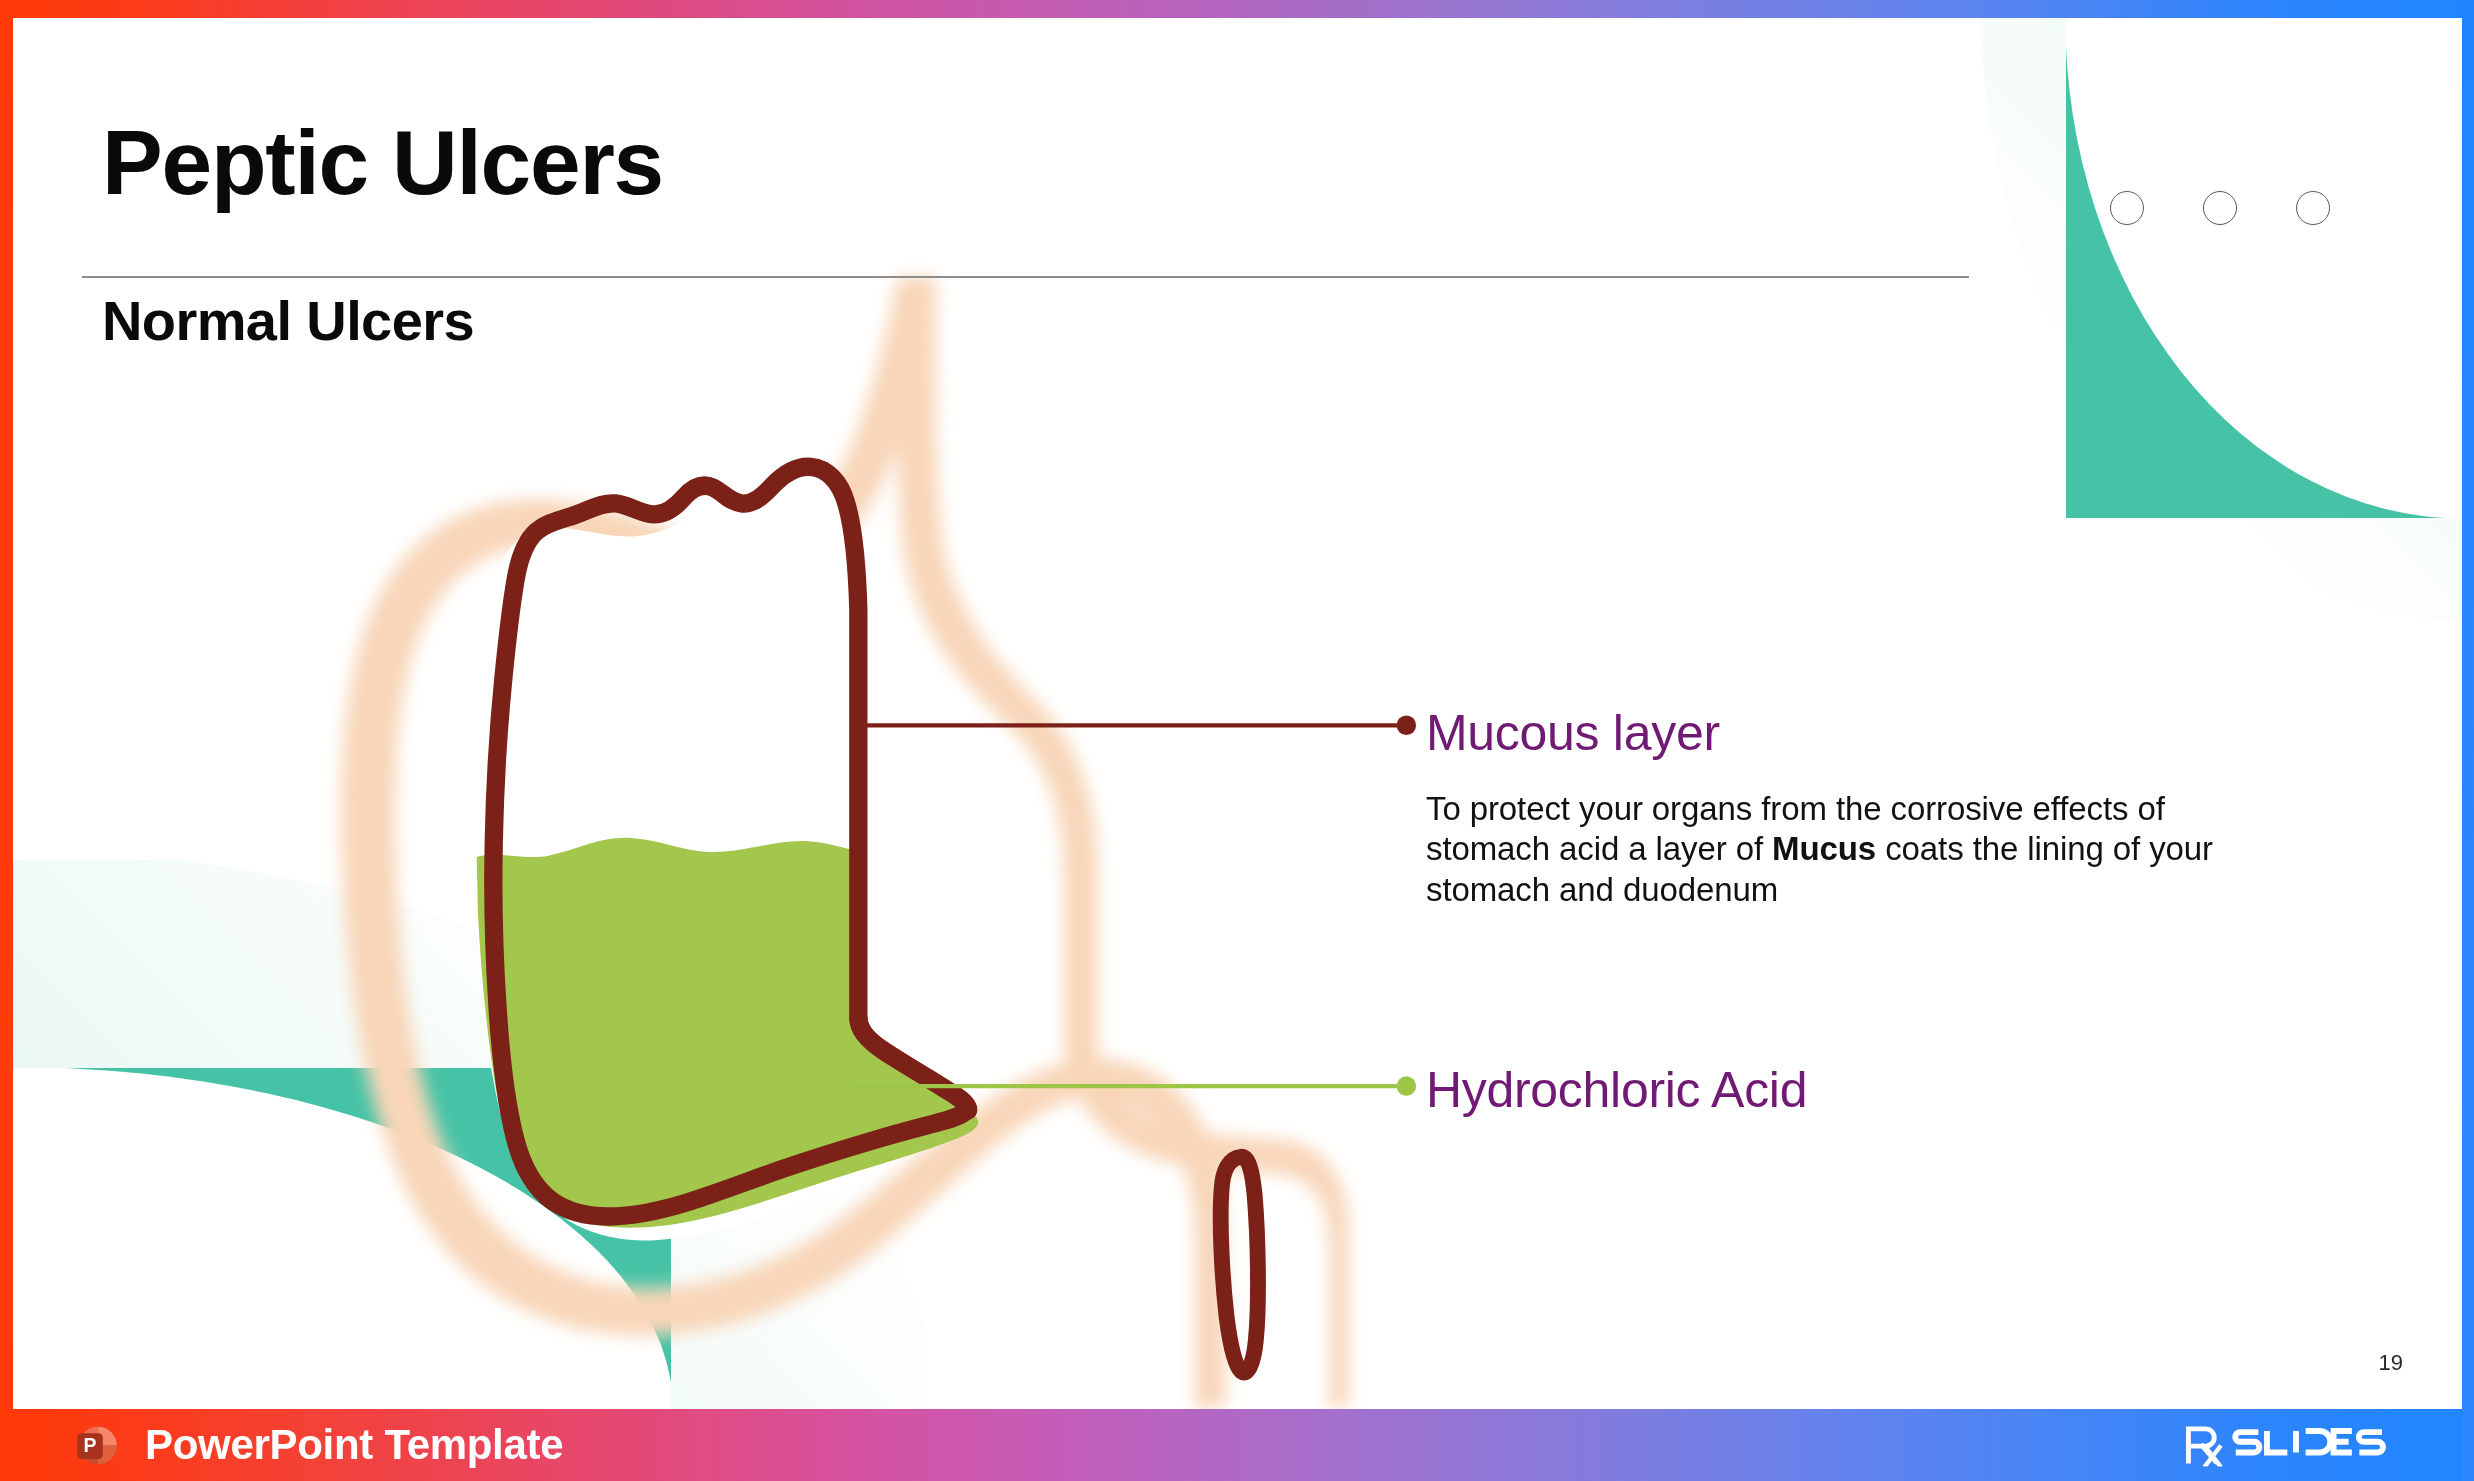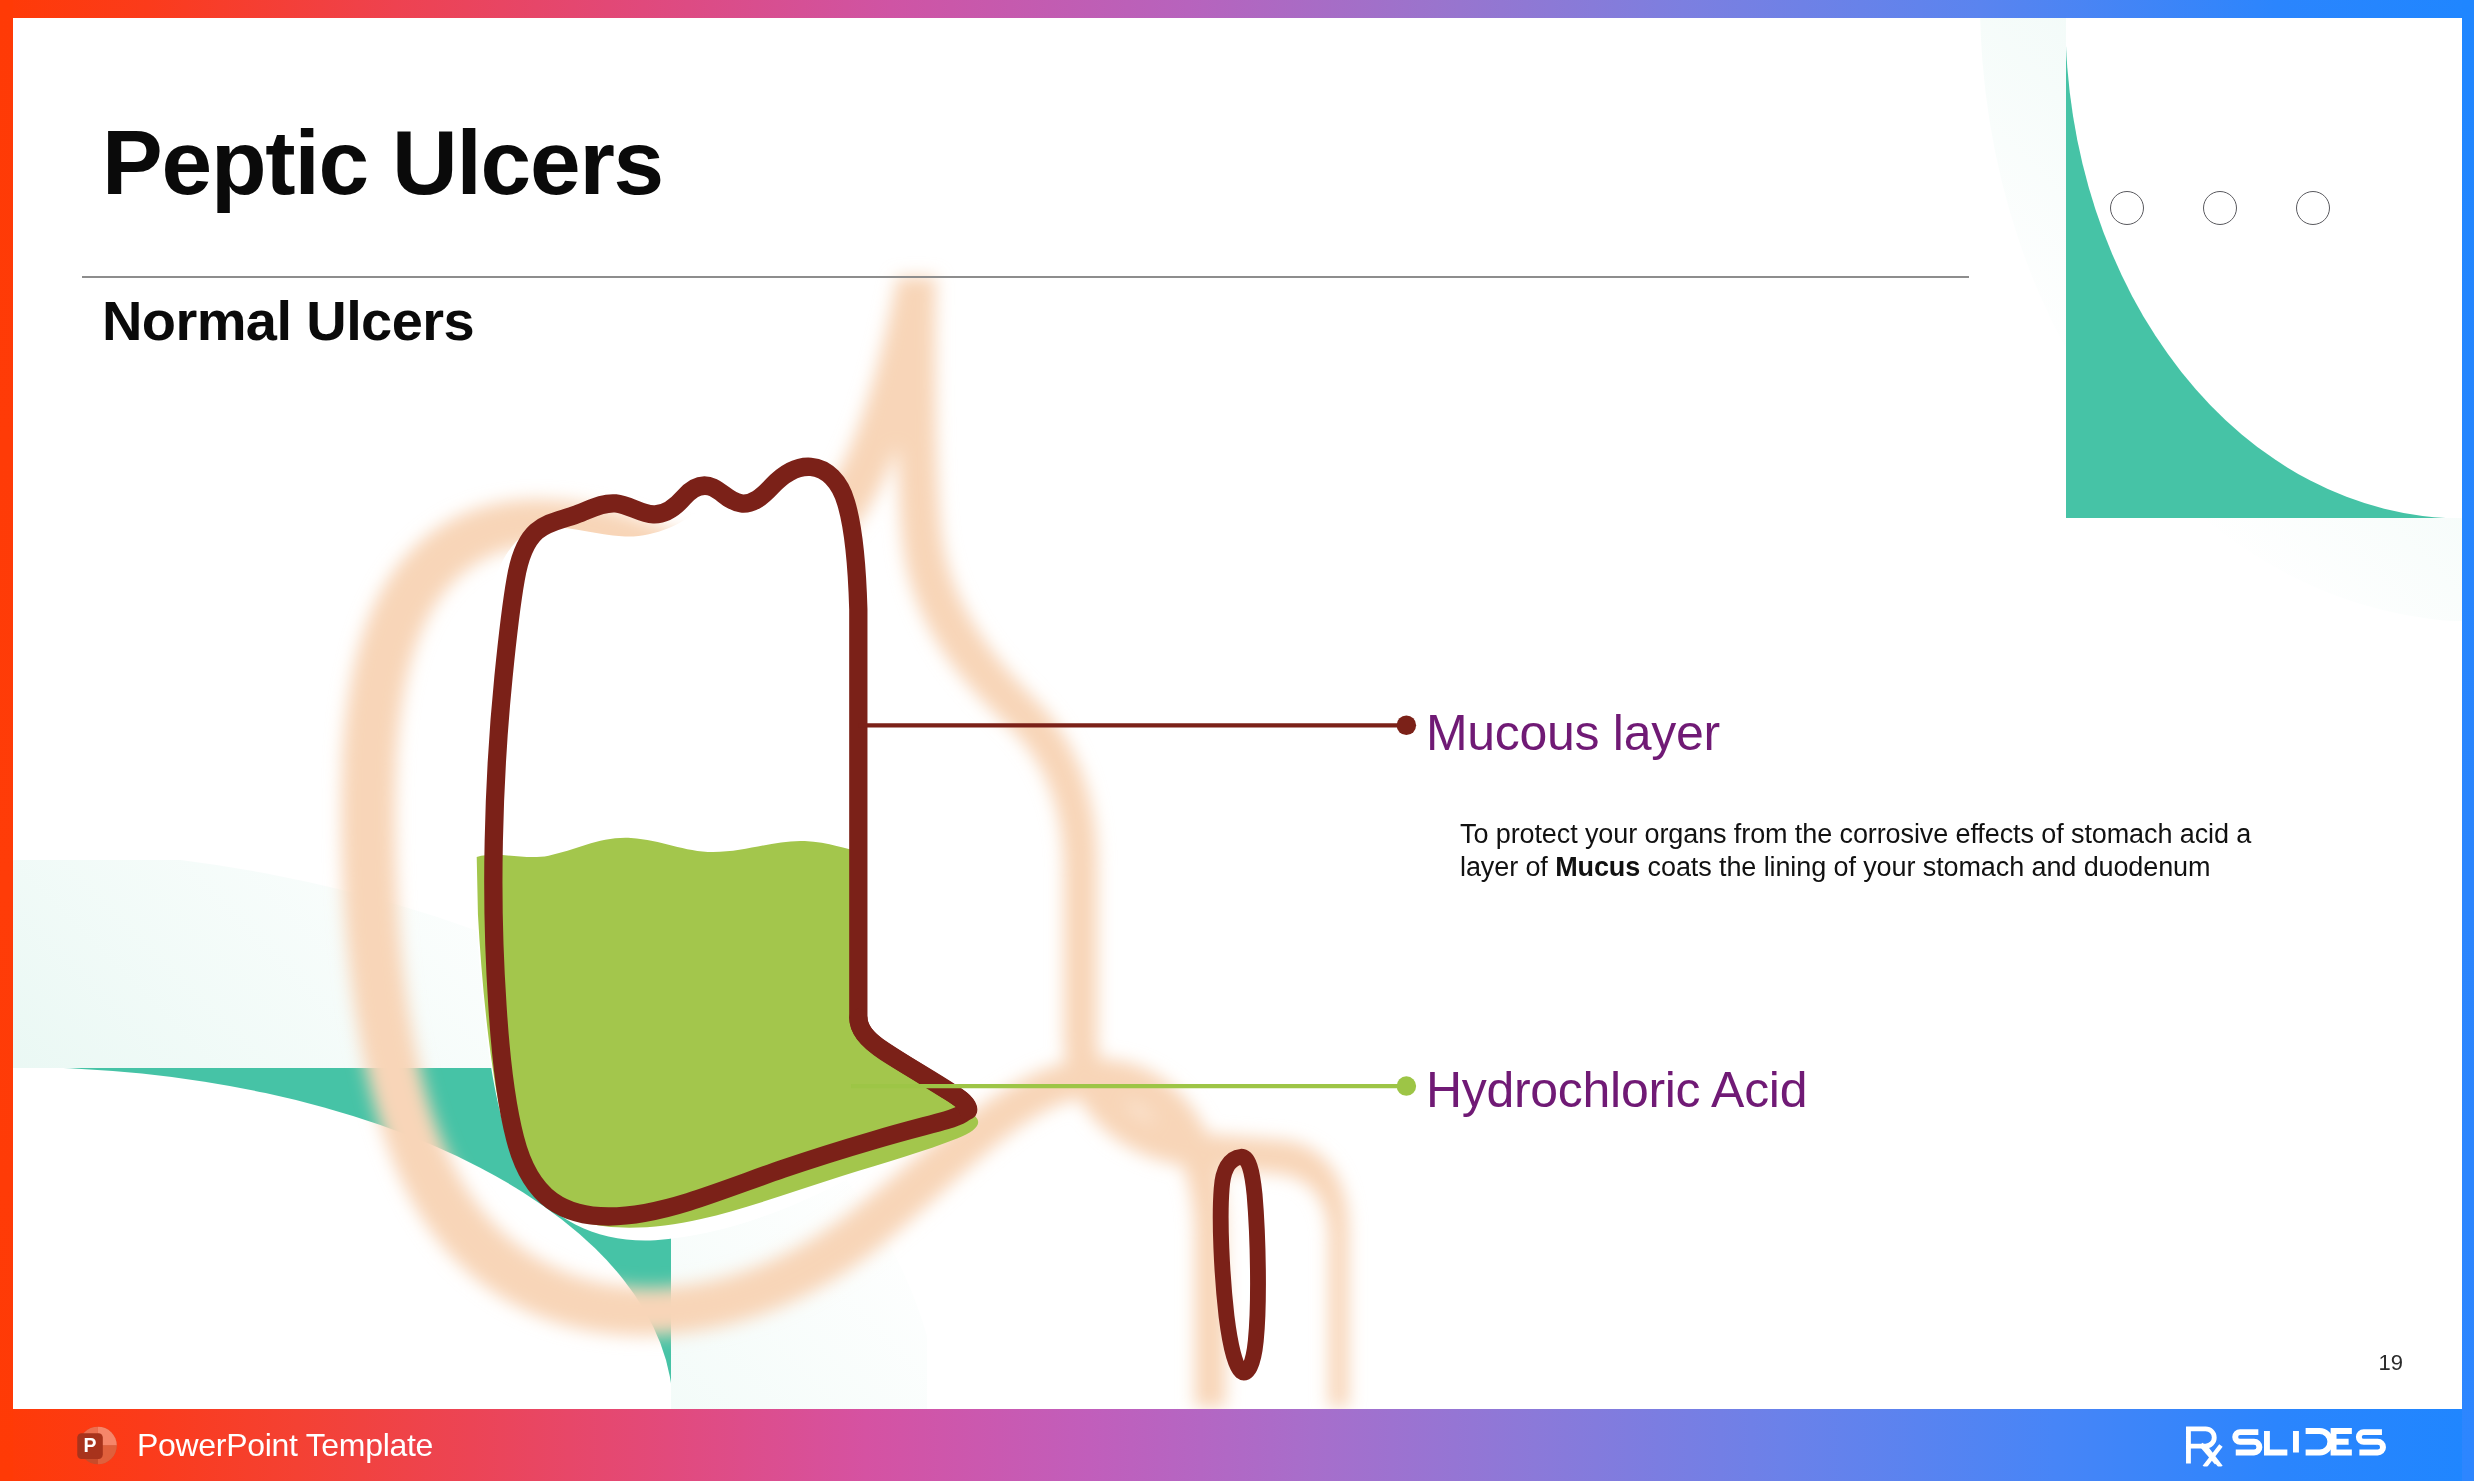--- a/index.html
+++ b/index.html
@@ -116,47 +116,46 @@
   
   .callout-label {
     position: absolute;
     font-size: 50px; font-weight: 400; color: #701a75;
     letter-spacing: -0.3px; white-space: nowrap;
   }
   #mucous-label { left: 1426px; top: 704px; }
   #hcl-label   { left: 1426px; top: 1061px; }
 
   .callout-body {
-    position: absolute; left: 1460px; top: 789px;
+    position: absolute; left: 1426px; top: 789px;
     width: 853px;
-    font-size: 27px; line-height: 1.22; color: #111111;
+    font-size: 33px; line-height: 1.22; color: #111111;
     letter-spacing: -0.1px;
-    margin-top: 29px;
   }
   .callout-body b { font-weight: 700; }
 
   
   .page-number {
     position: absolute; right: 72px; bottom: 105px;
     font-size: 22px; color: #2b2b2b; font-weight: 400; text-align: center;
   }
 
   
   .footer {
     position: absolute; left: 0; bottom: 0; width: 2475px; height: 72px;
     background: linear-gradient(90deg,#ff3a06 0%,#fb3b1b 6%,#f44133 12%,#ec4455 19%,#e24a7c 27%,#d552a2 35%,#c15ebb 44%,#a76ecb 53%,#8b79d9 62%,#6b81e9 72%,#4785f7 83%,#2b85fd 92%,#1f86ff 100%);
     display: flex; align-items: center;
   }
   .ppt-icon {
     position: absolute; left: 73px; top: 14px;
     width: 45px; height: 45px;
   }
   .footer-text {
-    position: absolute; left: 137px; top: 50%; transform: translateY(-50%);
-    color: #ffffff; font-size: 32px; font-weight: 400; letter-spacing: -0.3px;
+    position: absolute; left: 145px; top: 50%; transform: translateY(-50%);
+    color: #ffffff; font-size: 42px; font-weight: 700; letter-spacing: -0.3px;
   }
   .brand-logo {
     position: absolute; right: 78px; top: 50%; transform: translateY(-50%);
     height: 43px;
   }
 </style>
 </head>
 <body>
 
 <div id="slide">

